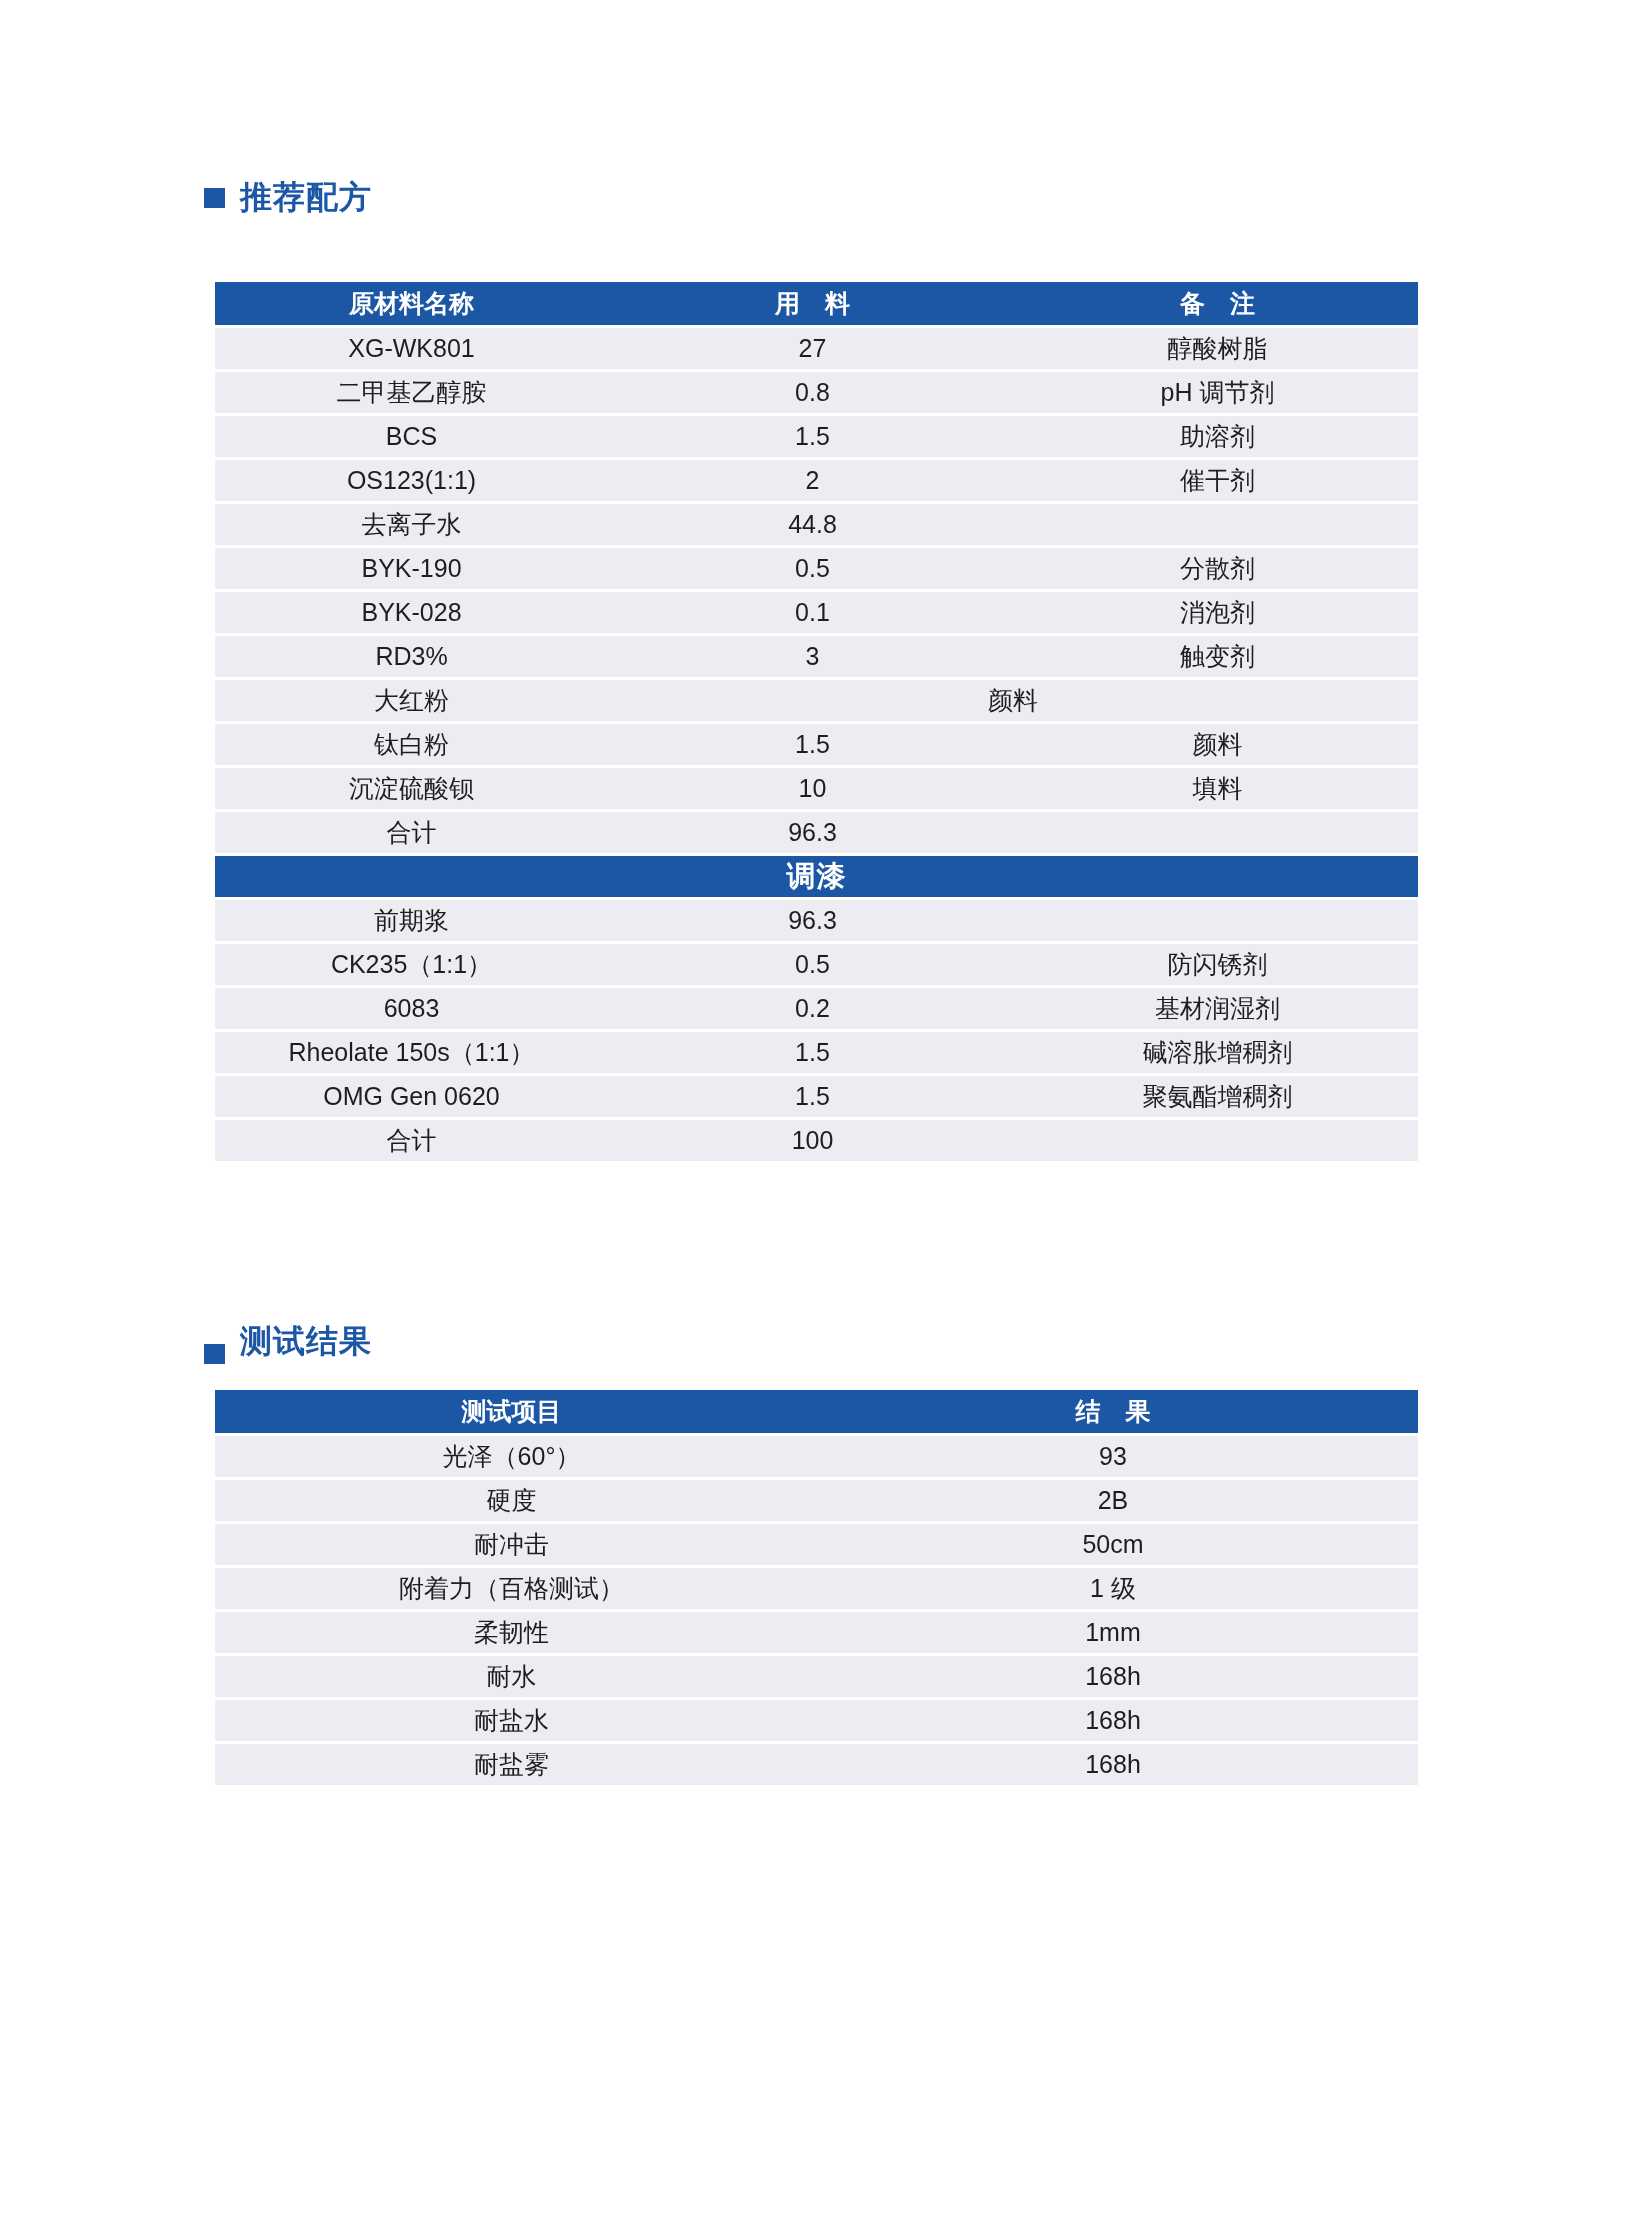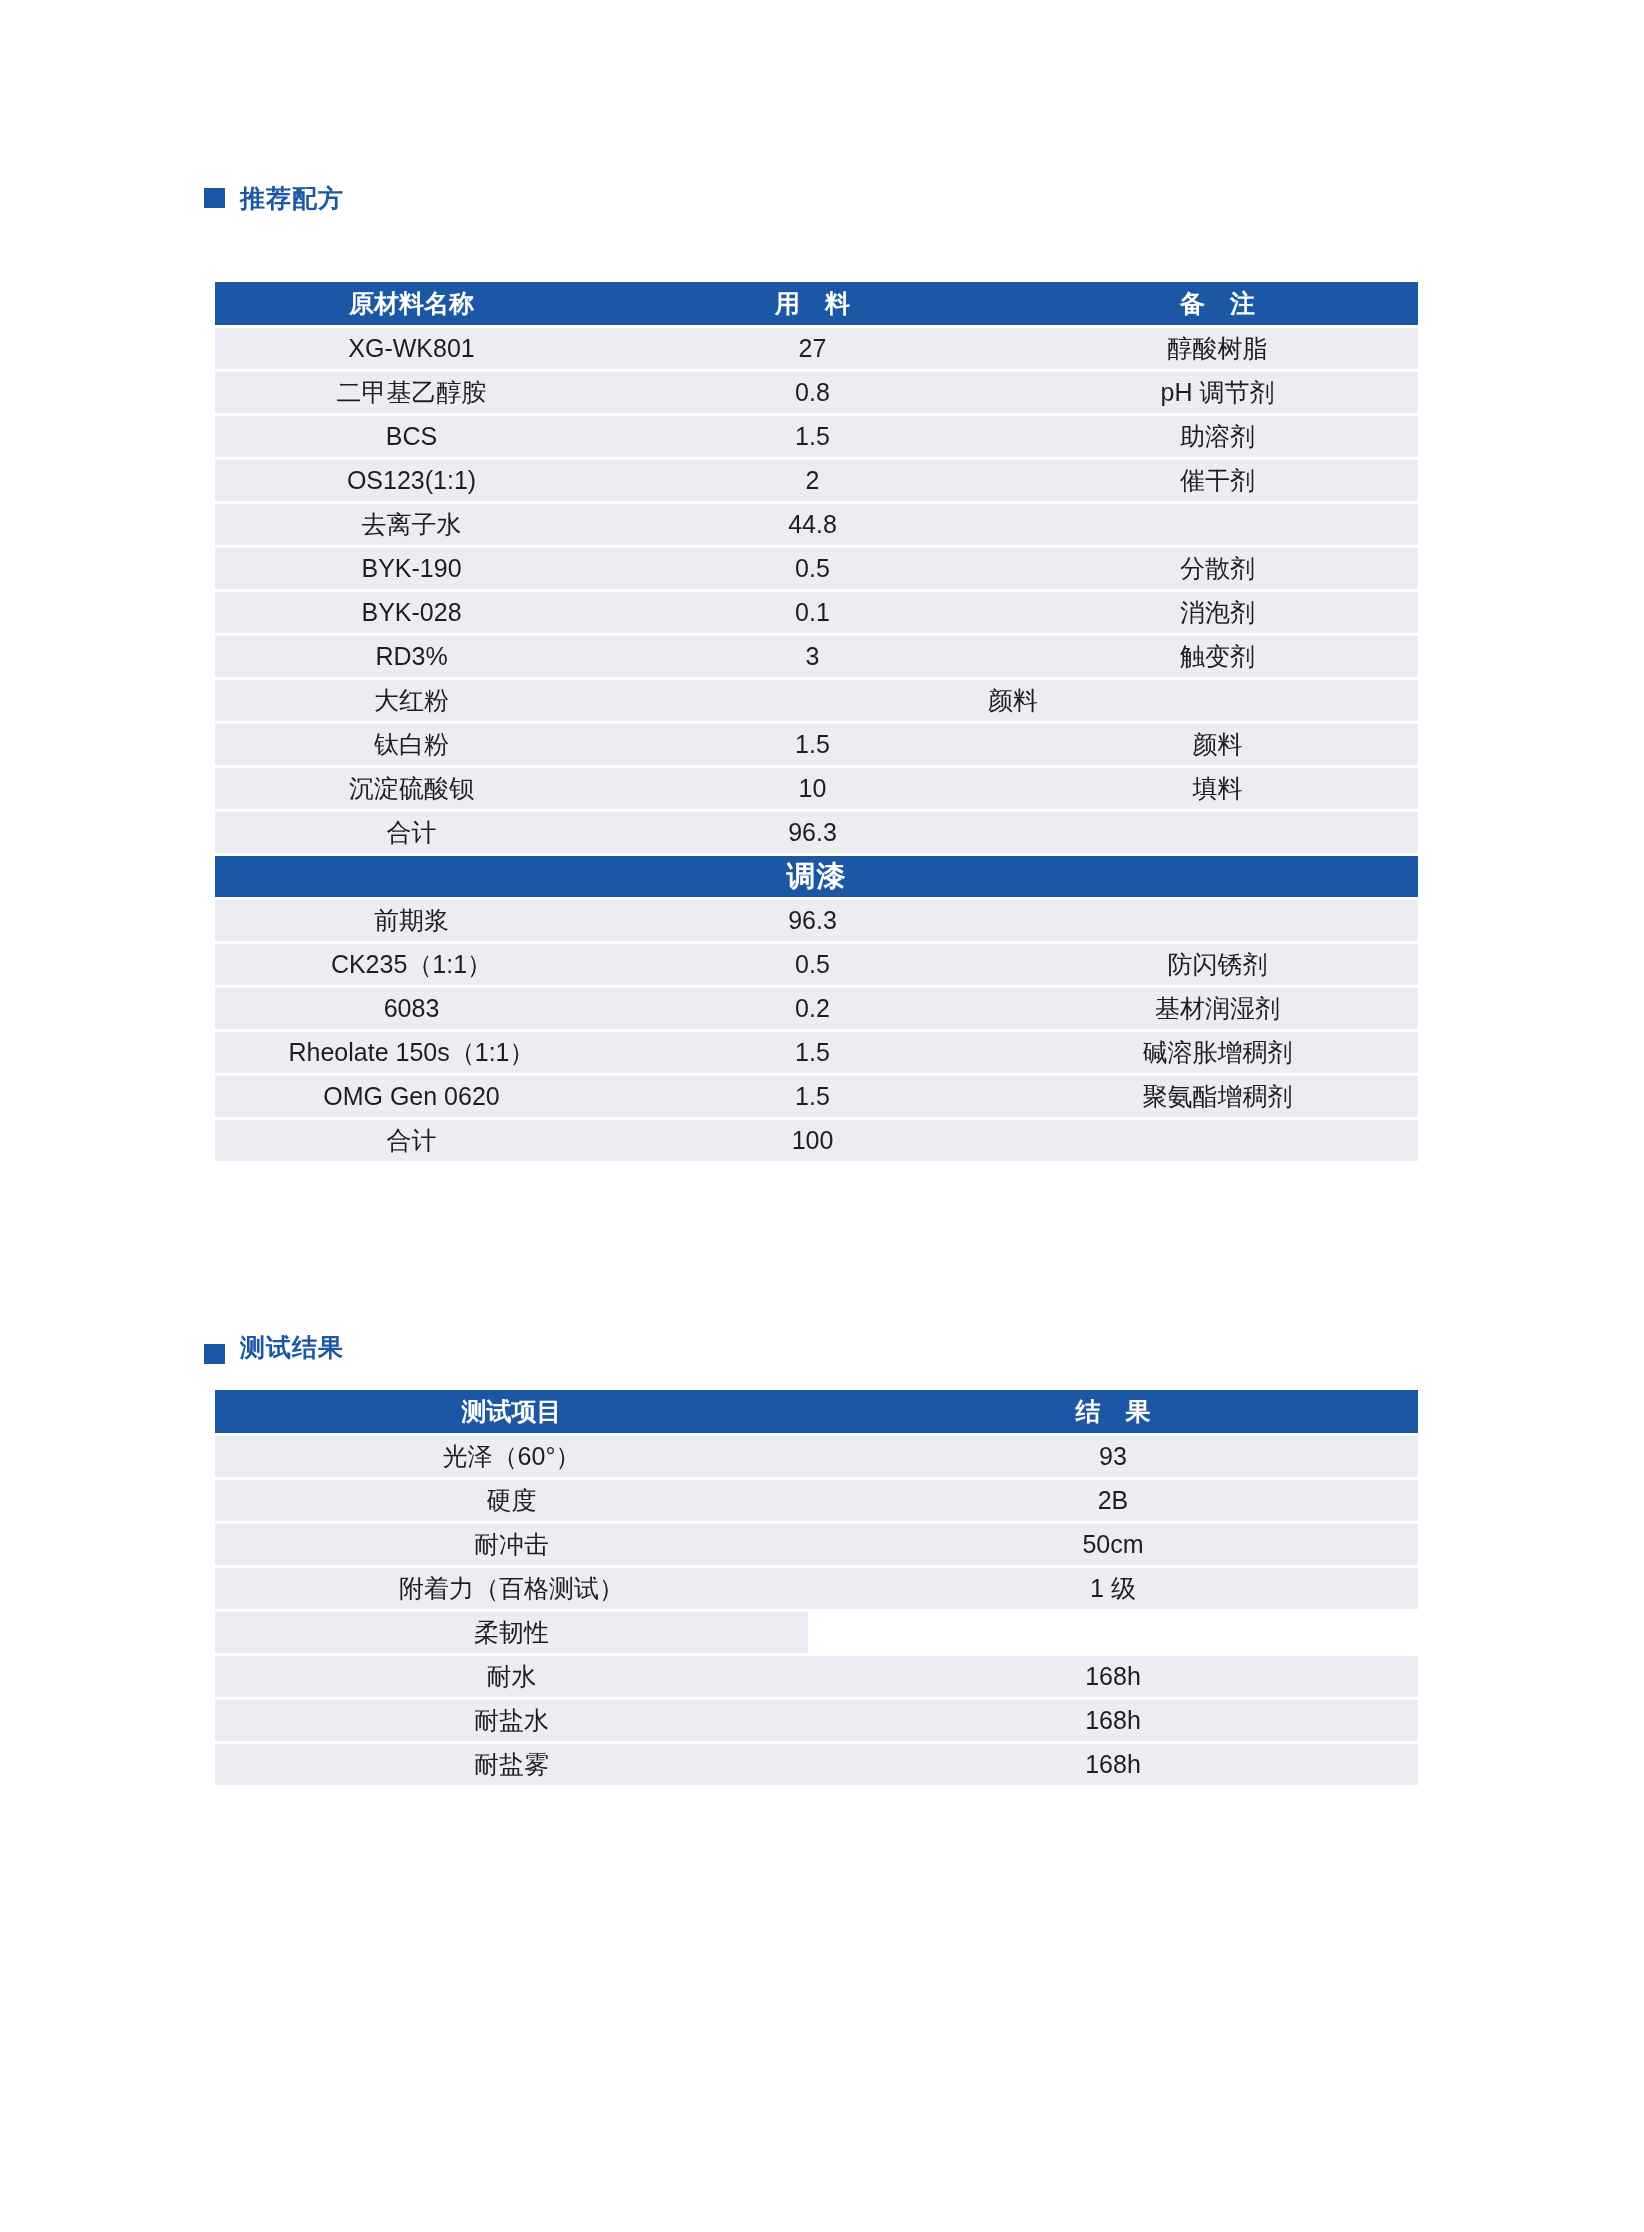--- a/index.html
+++ b/index.html
@@ -11,21 +11,21 @@
     overflow:hidden;
   }
   .section-title{
     position:absolute;left:204px;
     display:flex;align-items:center;gap:15px;height:30px;
   }
   .bullet{
     width:21px;height:20px;background:#1B57A5;flex:0 0 auto;
   }
   .title-text{
-    font-size:25px;font-weight:700;color:#1B57A5;letter-spacing:1px;
+    font-size:32px;font-weight:700;color:#1B57A5;letter-spacing:1px;
   }
   .table{position:absolute;left:215px;width:1203px;}
   .row{display:flex;height:41px;margin-bottom:3px;}
   .row.header{height:43px;}
   .cell{
     display:flex;align-items:center;justify-content:center;
     background:#ECEDF3;color:#1E1E1E;font-size:25px;
     white-space:pre;
   }
   .row.header .cell{background:#1B57A5;color:#ffffff;font-weight:700;}
@@ -175,20 +175,21 @@
         <div class="row">
           <div class="cell c1">耐冲击</div>
           <div class="cell c2">50cm</div>
         </div>
         <div class="row">
           <div class="cell c1">附着力（百格测试）</div>
           <div class="cell c2">1 级</div>
         </div>
         <div class="row">
           <div class="cell c1">柔韧性</div>
+          <div class="cell c2">1mm</div>
         </div>
         <div class="row">
           <div class="cell c1">耐水</div>
           <div class="cell c2">168h</div>
         </div>
         <div class="row">
           <div class="cell c1">耐盐水</div>
           <div class="cell c2">168h</div>
         </div>
         <div class="row">

